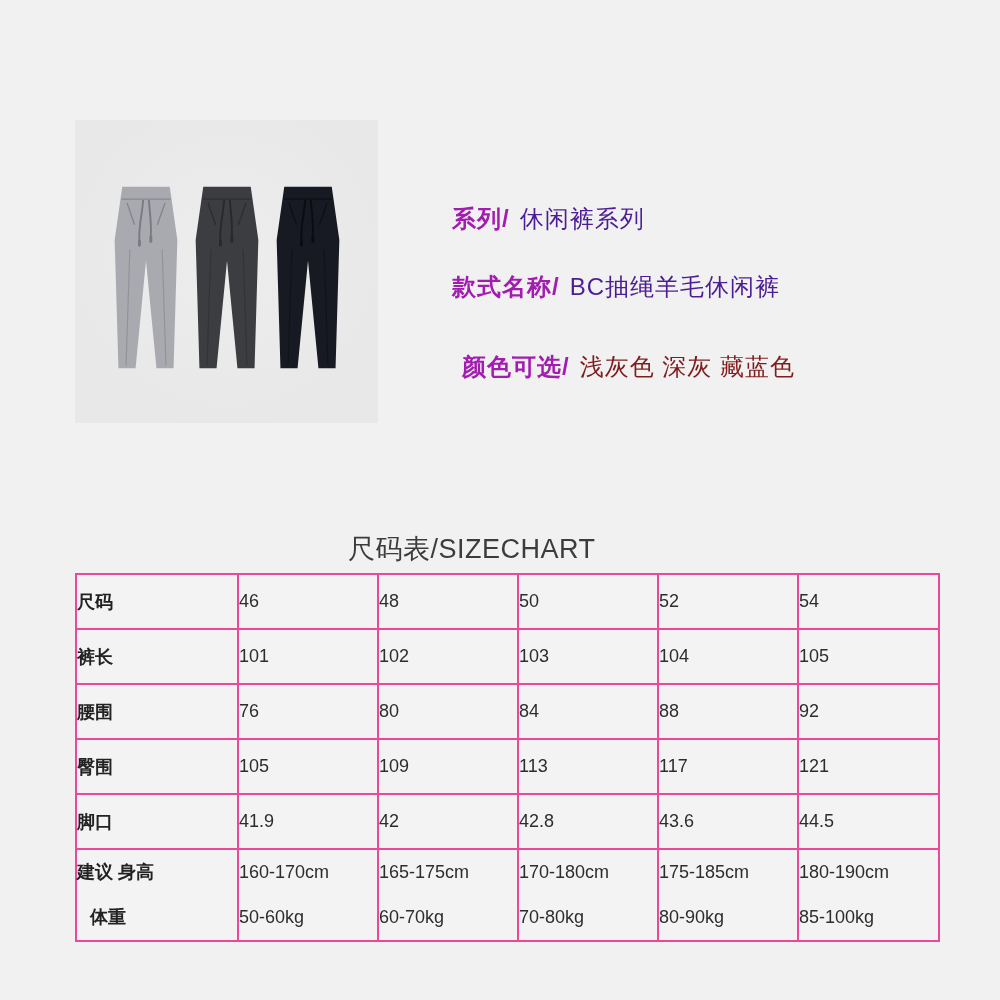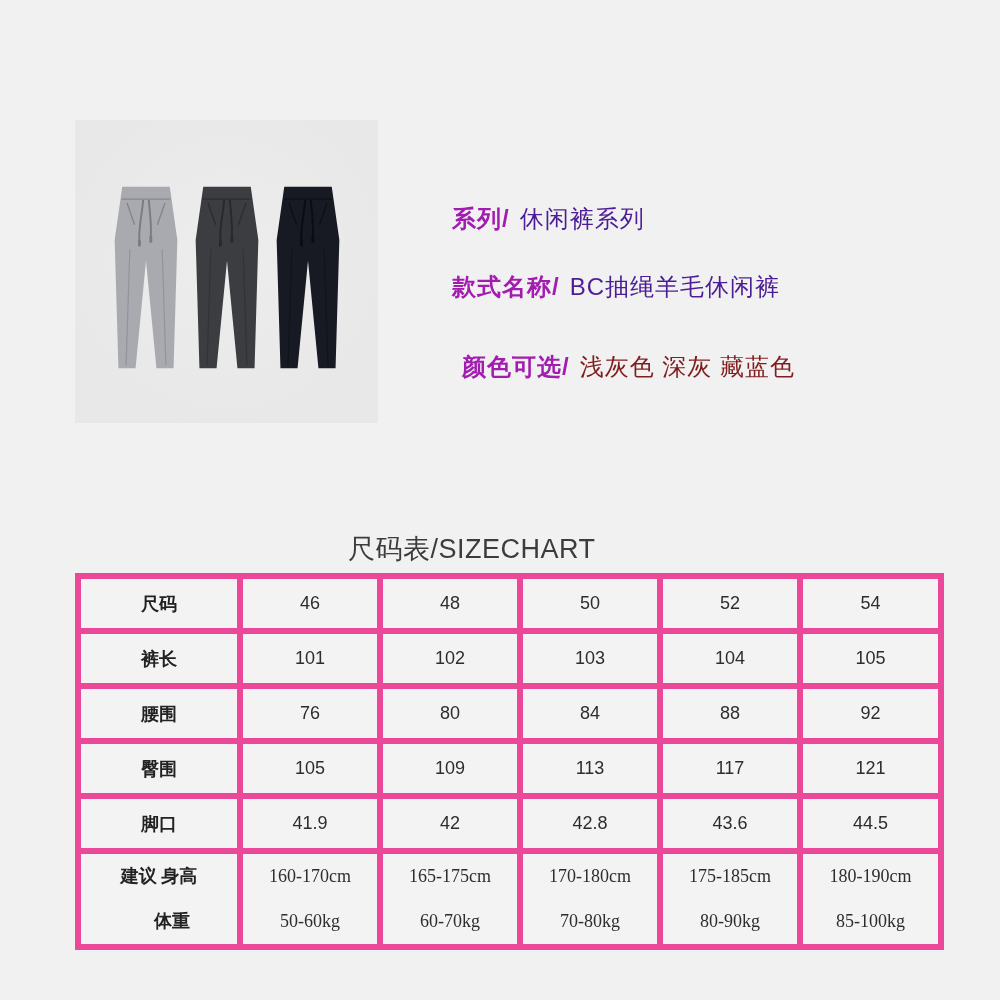--- a/index.html
+++ b/index.html
@@ -39,29 +39,29 @@
     position:absolute; left:348px; top:499px;
     font-size:27px; font-weight:500; color:#3c3c3c; letter-spacing:0.5px;margin-top:32px;
   }
 
   
   table.size-table{
     position:absolute; left:75px; top:573px; width:863px;
     border-collapse:collapse; table-layout:fixed;
   }
   .size-table td{
-    border:6px solid #ec4899;
+    border:2px solid #ec4899;
     background:#f3f3f3;
-    text-align:center; vertical-align:middle;
+    vertical-align:middle;
     font-size:18px; color:#2d2d2d;
     height:55px;
     margin-top:12px;
   }
   .size-table td.hdr{ font-weight:bold; color:#222; }
-  .size-table tr.tall td{ height:90px;font-family:Liberation Serif, serif; }
+  .size-table tr.tall td{ height:90px; }
   .size-table td .ln{ display:block; line-height:45px; }
   .size-table td .shift{ transform:translateX(13px); }
 </style>
 </head>
 <body>
 
 <div class="canvas">
 
   <div class="product-image">
     <div class="pants-row">

